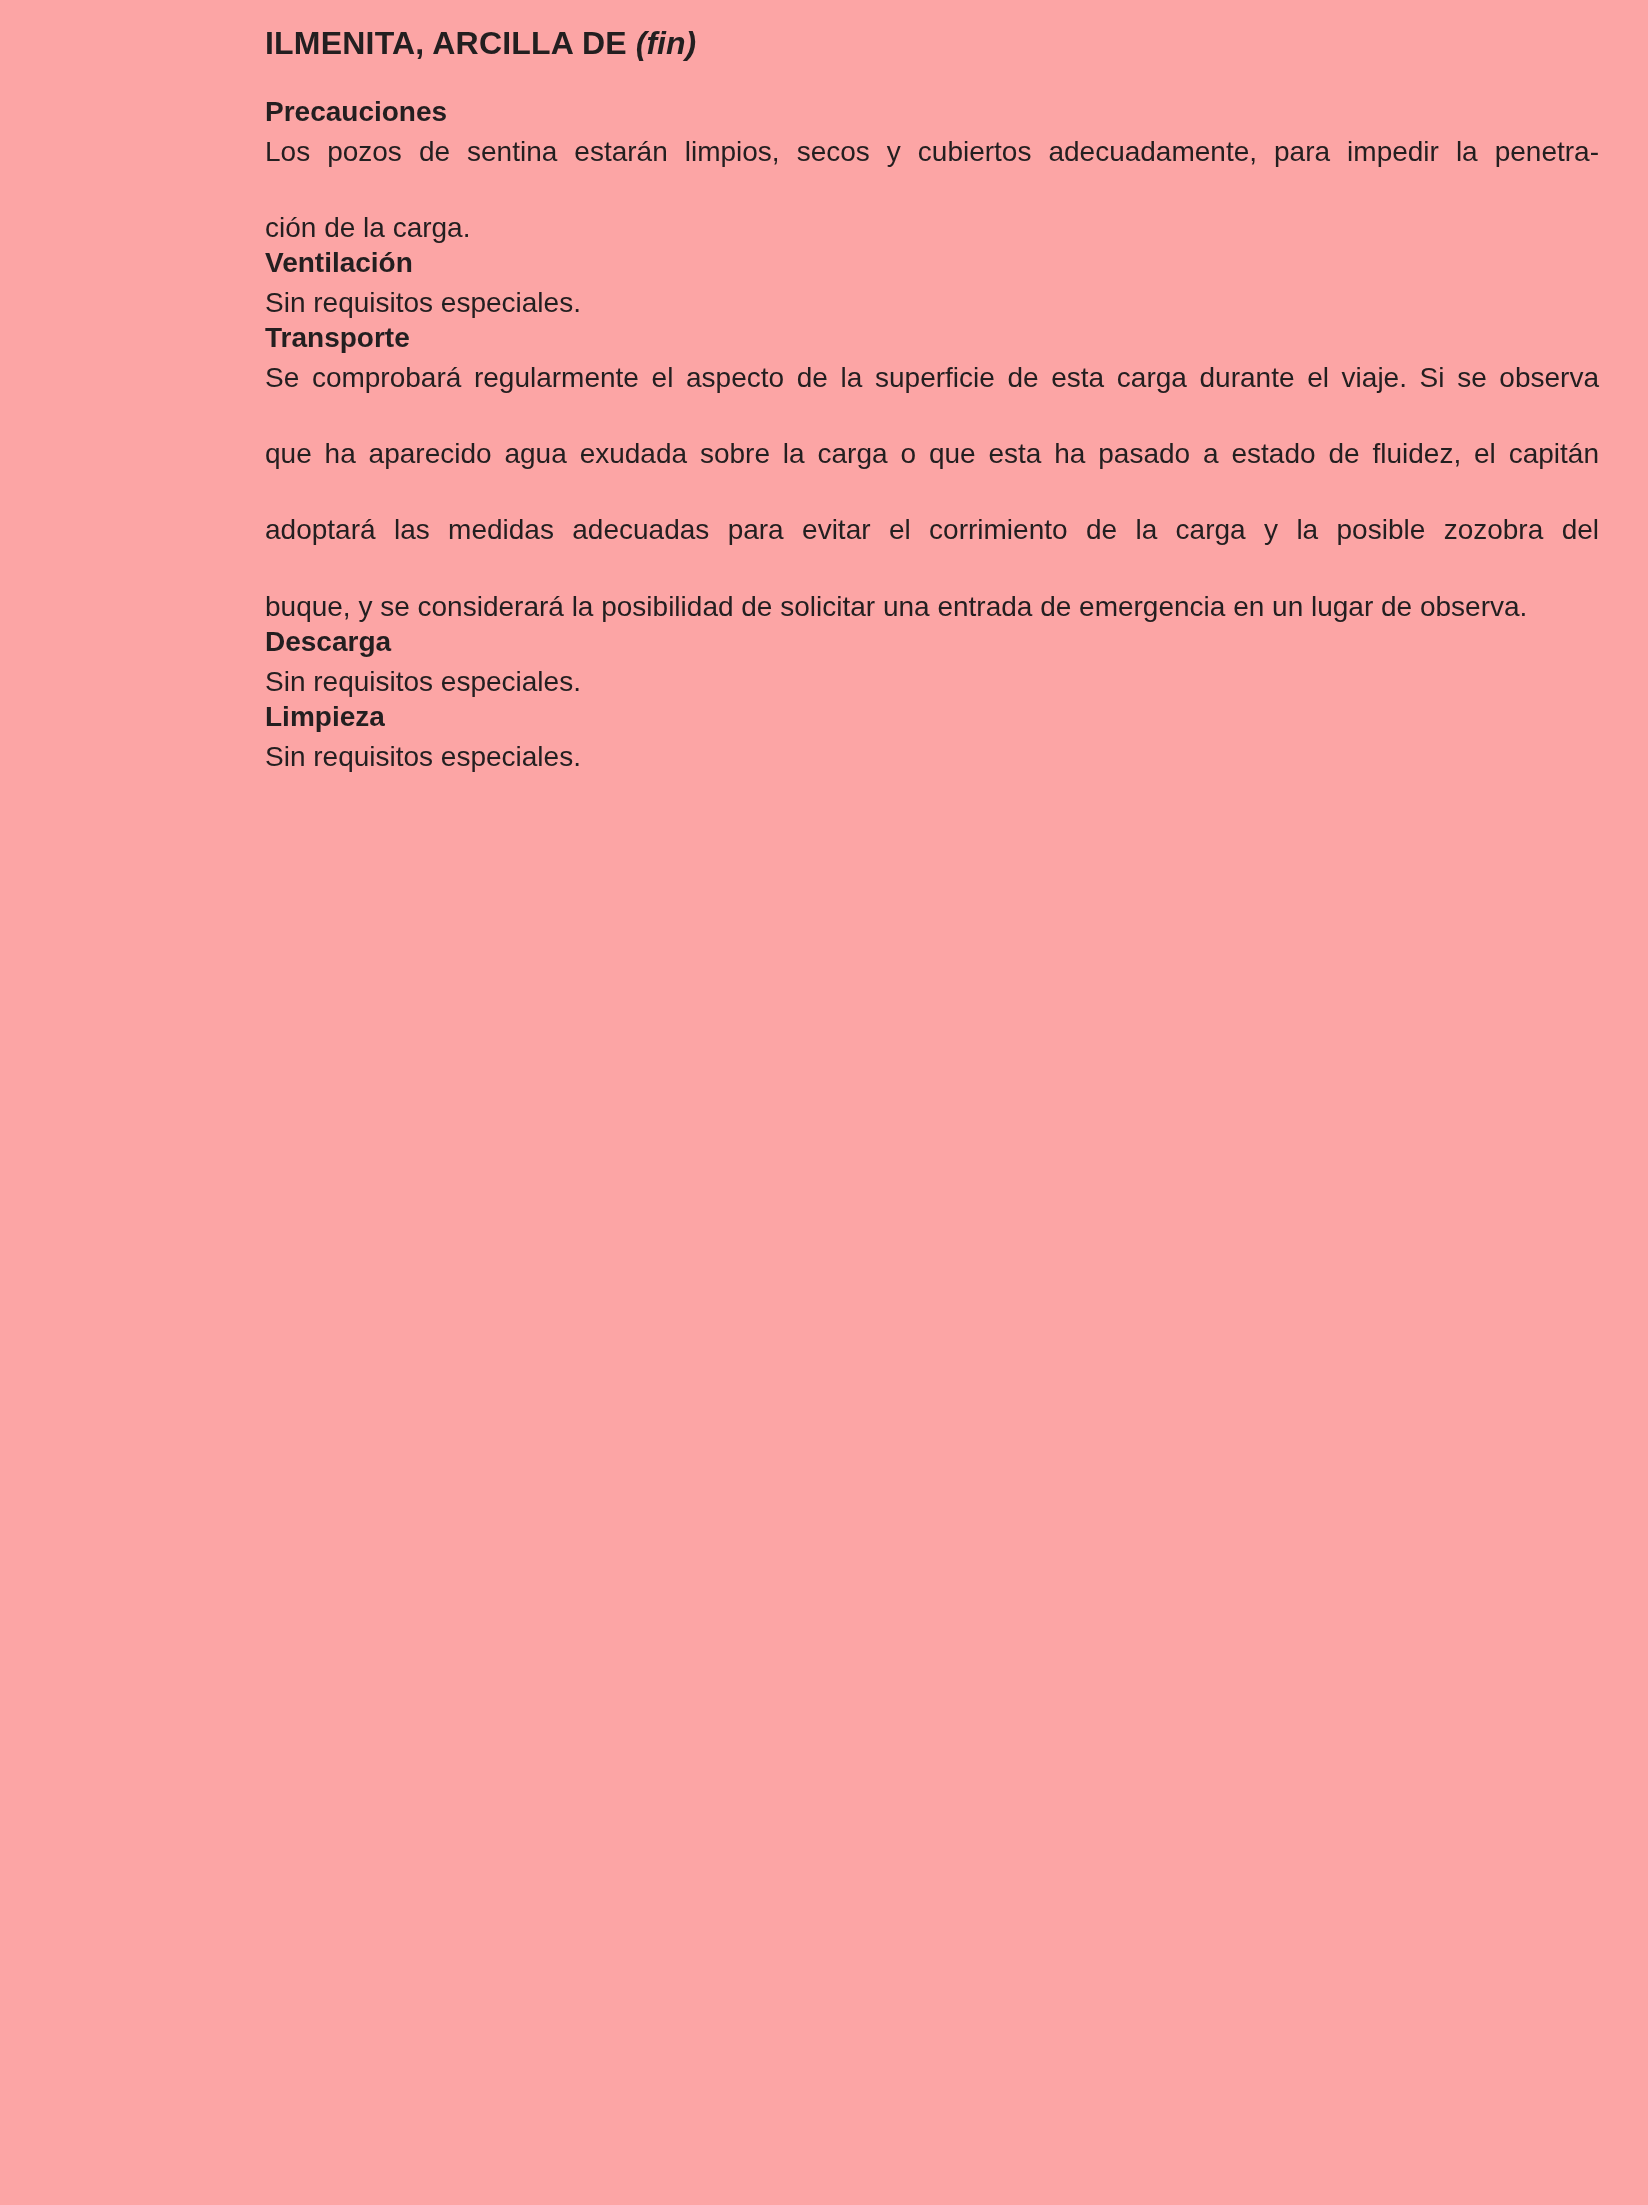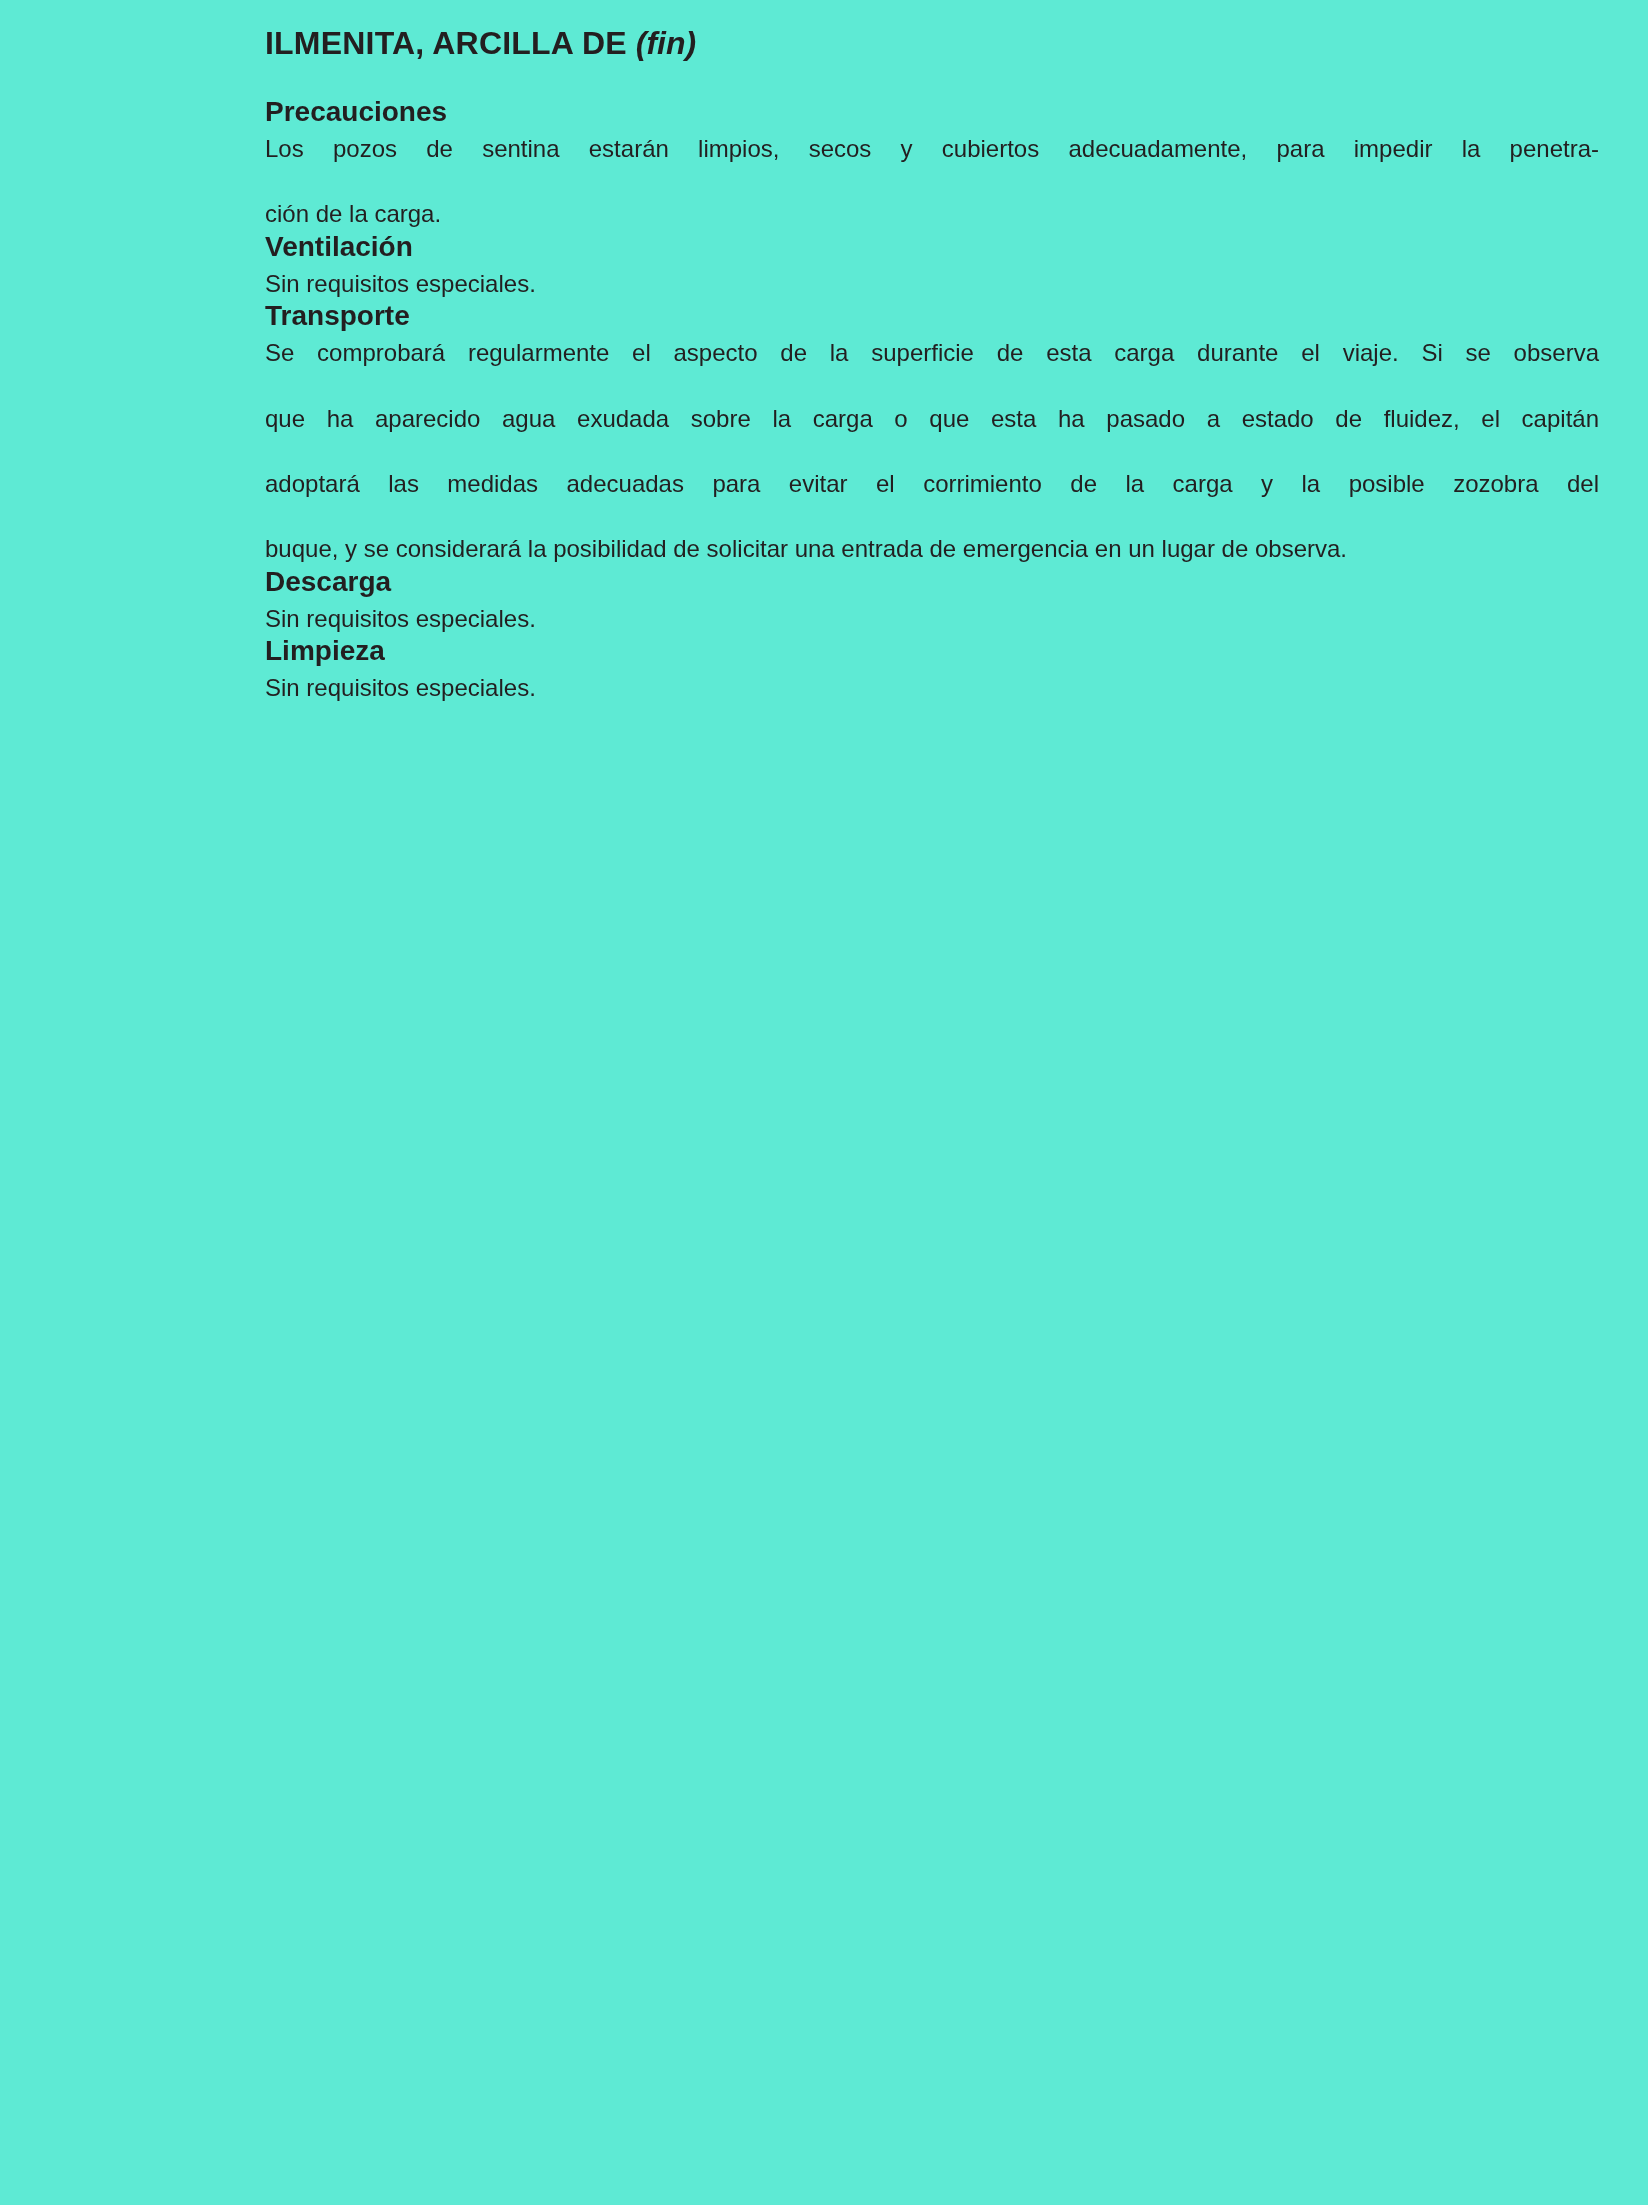--- a/index.html
+++ b/index.html
@@ -6,21 +6,21 @@
   html, body {
     margin: 0;
     padding: 0;
     background: #ffffff;
   }
 
   .page {
     position: relative;
     width: 1648px;
     height: 2205px;
-    background: #5eead4;
+    background: #fca5a5;
     overflow: hidden;
     font-family: "Liberation Sans", sans-serif;
     color: #231f20;
     -webkit-font-smoothing: antialiased;
   }
 
   
   .content {
     position: absolute;
     left: 265px;
@@ -52,21 +52,21 @@
 
   .section-heading {
     font-size: 28px;
     font-weight: bold;
     line-height: 1.12;
     margin: 0 0 5.6px 0;
   }
 
   
   .just-lines {
-    font-size: 24px;
+    font-size: 28px;
     line-height: 1.36;
   }
   .just-lines .ln {
     display: block;
     text-align: justify;
     text-align-last: justify;
     white-space: normal;
   }
   .just-lines .ln.last {
     text-align: right;

